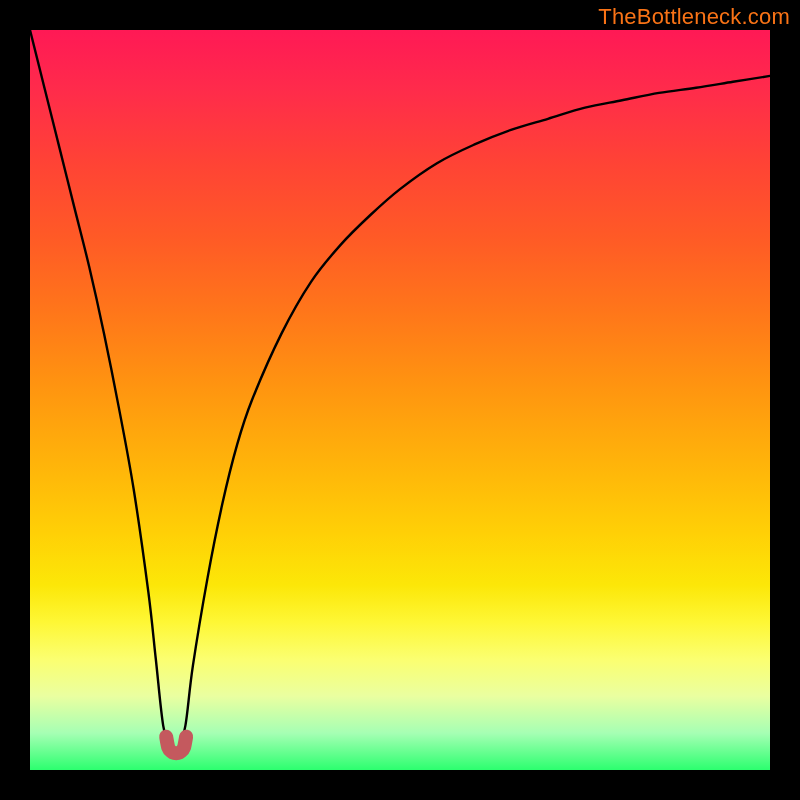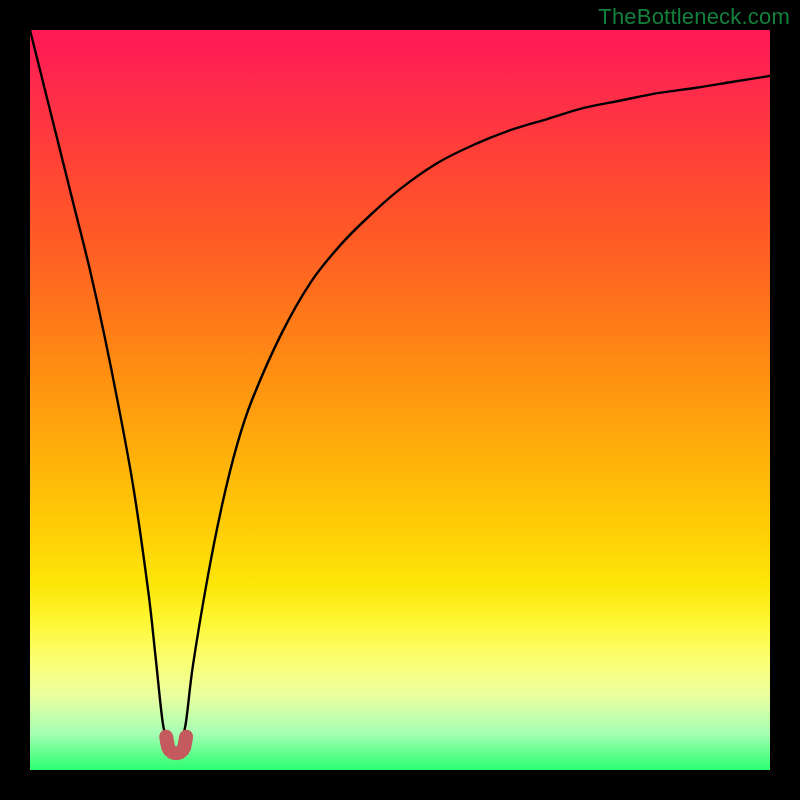--- a/index.html
+++ b/index.html
@@ -46,21 +46,21 @@
     position: absolute;
     left: 0; top: 0;
     width: 740px;
     height: 740px;
     overflow: visible;
   }
   .watermark {
     position: absolute;
     top: 4px;
     right: 10px;
-    color: #15803d;
+    color: #f97316;
     font-size: 22px;
     letter-spacing: 0.2px;
     font-weight: 400;
     user-select: none;
   }
 </style>
 </head>
 <body>
 
 <div class="frame">

